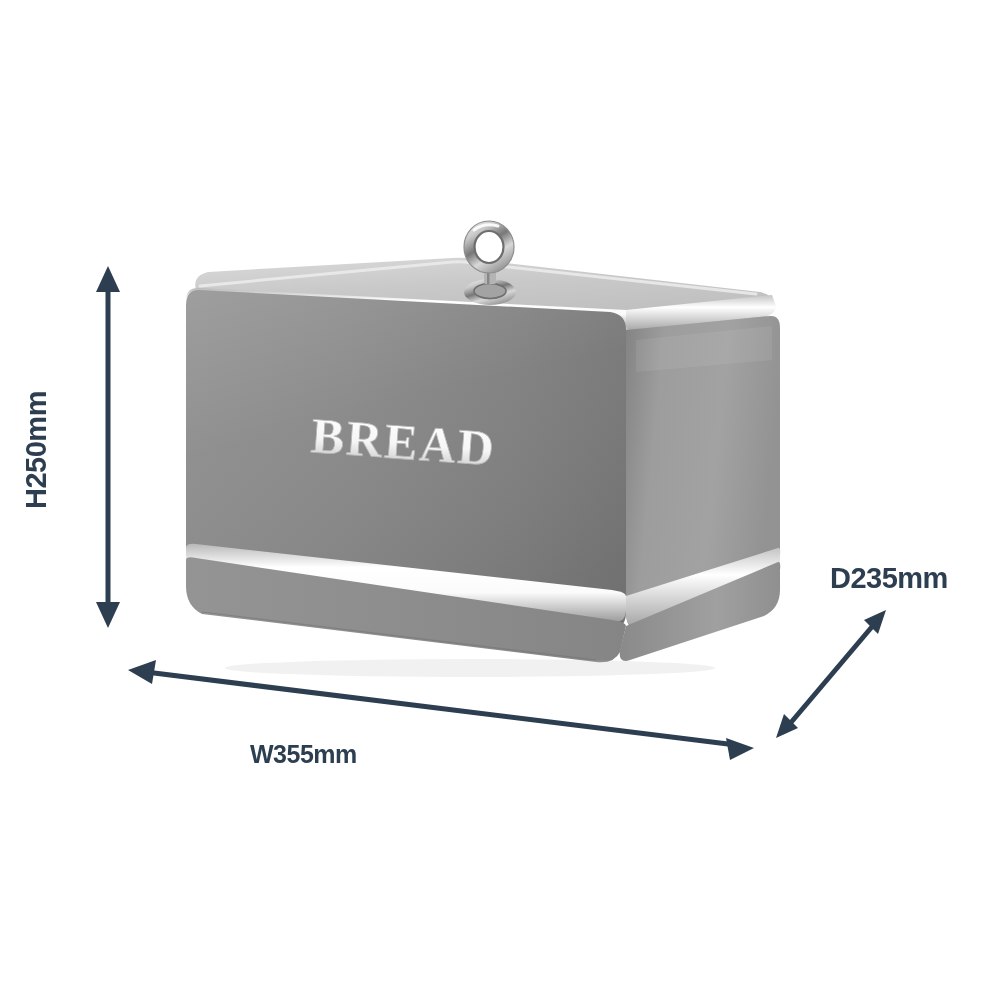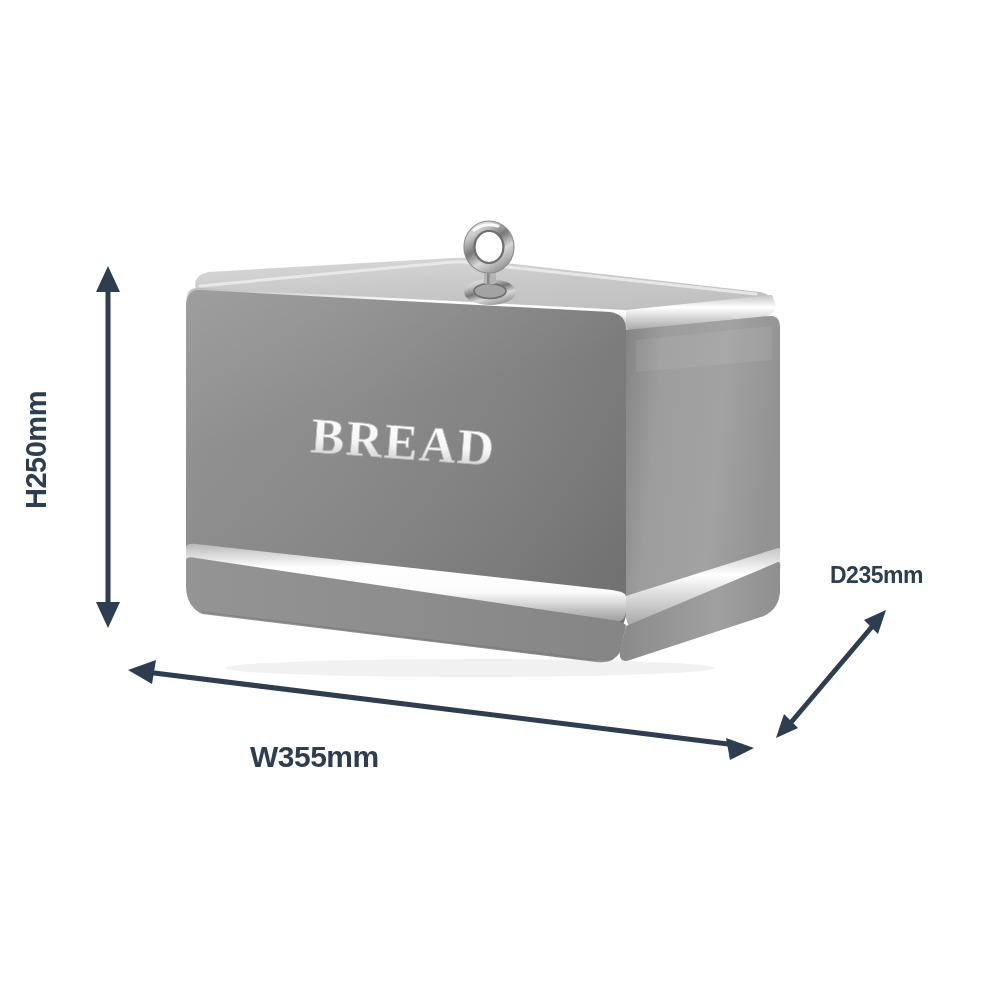--- a/index.html
+++ b/index.html
@@ -40,26 +40,26 @@
     top: 390px;
     width: 160px;
     text-align: center;
     font-size: 29px;
     transform: rotate(-90deg);
     transform-origin: 80px 60px;
   }
   #label-width {
     left: 250px;
     top: 740px;
-    font-size: 30px;
+    font-size: 25px;
   }
   #label-depth {
     left: 830px;
     top: 562px;
-    font-size: 23px;
+    font-size: 29px;
   }
 </style>
 </head>
 <body>
 
 <div id="stage">
 
   <svg id="product-svg" viewBox="0 0 1000 1000">
     <defs>
 

